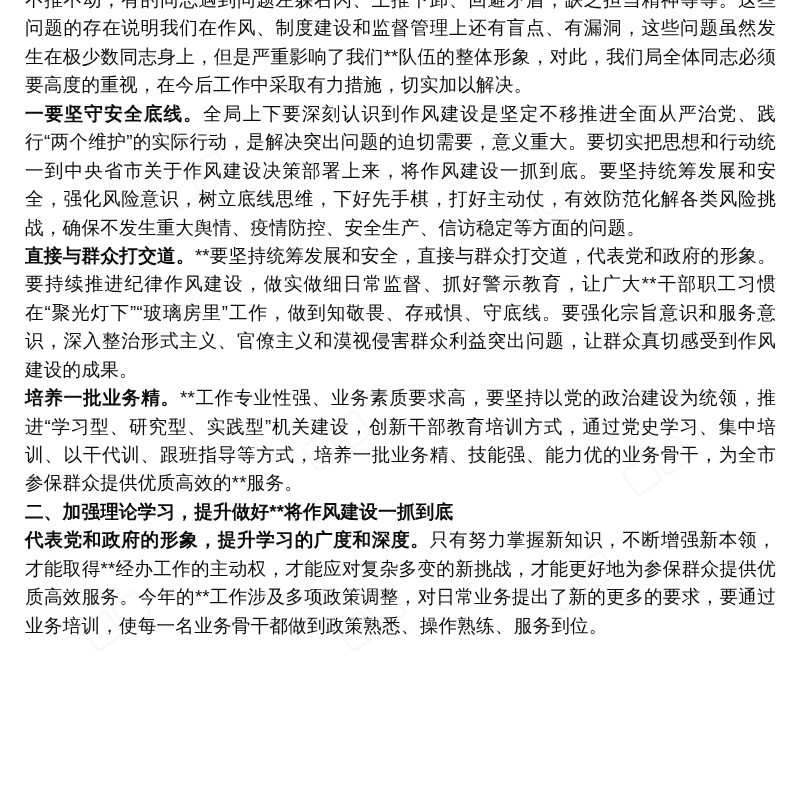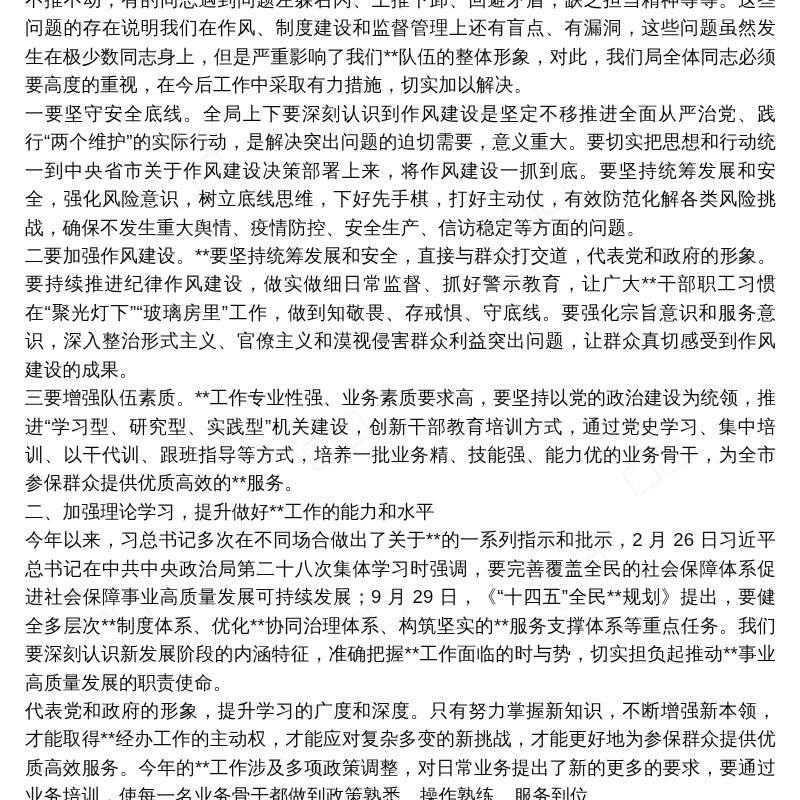--- a/index.html
+++ b/index.html
@@ -25,21 +25,21 @@
     text-align: justify;
     letter-spacing: 0.2px;
   }
   .doc p, .doc h2 {
     margin: 0;
     padding: 0;
     font-size: inherit;
     line-height: inherit;
     font-weight: normal;
   }
-  .b { font-weight: 400; }
+  .b { font-weight: 700; }
   
   .wm {
     position: absolute;
     width: 72px;
     height: 30px;
     opacity: 0.05;
     transform: rotate(-35deg);
     pointer-events: none;
   }
   .wm::before, .wm::after {
@@ -61,18 +61,17 @@
 <div class="wm" style="left:500px; top:190px;"></div>
 <div class="wm" style="left:300px; top:425px;"></div>
 <div class="wm" style="left:620px; top:450px;"></div>
 <div class="wm" style="left:80px;  top:605px;"></div>
 <div class="wm" style="left:335px; top:605px;"></div>
 <div class="wm" style="left:545px; top:565px;"></div>
 
 <main class="doc" id="doc">
     <p><span>不推不动，有的同志遇到问题左躲右闪、上推下卸、回避矛盾，缺乏担当精神等等。这些问题的存在说明我们在作风、制度建设和监督管理上还有盲点、有漏洞，这些问题虽然发生在极少数同志身上，但是严重影响了我们**队伍的整体形象，对此，我们局全体同志必须要高度的重视，在今后工作中采取有力措施，切实加以解决。</span></p>
     <p><span class="b">一要坚守安全底线。</span><span>全局上下要深刻认识到作风建设是坚定不移推进全面从严治党、践行“两个维护”的实际行动，是解决突出问题的迫切需要，意义重大。要切实把思想和行动统一到中央省市关于作风建设决策部署上来，将作风建设一抓到底。要坚持统筹发展和安全，强化风险意识，树立底线思维，下好先手棋，打好主动仗，有效防范化解各类风险挑战，确保不发生重大舆情、疫情防控、安全生产、信访稳定等方面的问题。</span></p>
-    <p><span class="b">二要加强作风建设。</span><span>**要坚持统筹发展和安全，直接与群众打交道，代表党和政府的形象。要持续推进纪律作风建设，做实做细日常监督、抓好警示教育，让广大**干部职工习惯在“聚光灯下”“玻璃房里”工作，做到知敬畏、存戒惧、守底线。要强化宗旨意识和服务意识，深入整治形式主义、官僚主义和漠视侵害群众利益突出问题，让群众真切感受到作风建设的成果。</span></p>
-    <p><span class="b">三要增强队伍素质。</span><span>**工作专业性强、业务素质要求高，要坚持以党的政治建设为统领，推进“学习型、研究型、实践型”机关建设，创新干部教育培训方式，通过党史学习、集中培训、以干代训、跟班指导等方式，培养一批业务精、技能强、能力优的业务骨干，为全市参保群众提供优质高效的**服务。</span></p>
-    <h2><span class="b">二、加强理论学习，提升做好**工作的能力和水平</span></h2>
-    <p><span>今年以来，习总书记多次在不同场合做出了关于**的一系列指示和批示，2 月 26 日习近平总书记在中共中央政治局第二十八次集体学习时强调，要完善覆盖全民的社会保障体系促进社会保障事业高质量发展可持续发展；9 月 29 日，《“十四五”全民**规划》提出，要健全多层次**制度体系、优化**协同治理体系、构筑坚实的**服务支撑体系等重点任务。我们要深刻认识新发展阶段的内涵特征，准确把握**工作面临的时与势，切实担负起推动**事业高质量发展的职责使命。</span></p>
+    <p><span class="b">直接与群众打交道。</span><span>**要坚持统筹发展和安全，直接与群众打交道，代表党和政府的形象。要持续推进纪律作风建设，做实做细日常监督、抓好警示教育，让广大**干部职工习惯在“聚光灯下”“玻璃房里”工作，做到知敬畏、存戒惧、守底线。要强化宗旨意识和服务意识，深入整治形式主义、官僚主义和漠视侵害群众利益突出问题，让群众真切感受到作风建设的成果。</span></p>
+    <p><span class="b">培养一批业务精。</span><span>**工作专业性强、业务素质要求高，要坚持以党的政治建设为统领，推进“学习型、研究型、实践型”机关建设，创新干部教育培训方式，通过党史学习、集中培训、以干代训、跟班指导等方式，培养一批业务精、技能强、能力优的业务骨干，为全市参保群众提供优质高效的**服务。</span></p>
+    <h2><span class="b">二、加强理论学习，提升做好**将作风建设一抓到底</span></h2>
     <p><span class="b">代表党和政府的形象，提升学习的广度和深度。</span><span>只有努力掌握新知识，不断增强新本领，才能取得**经办工作的主动权，才能应对复杂多变的新挑战，才能更好地为参保群众提供优质高效服务。今年的**工作涉及多项政策调整，对日常业务提出了新的更多的要求，要通过业务培训，使每一名业务骨干都做到政策熟悉、操作熟练、服务到位。</span></p>
   </main>
 
 </body></html>

